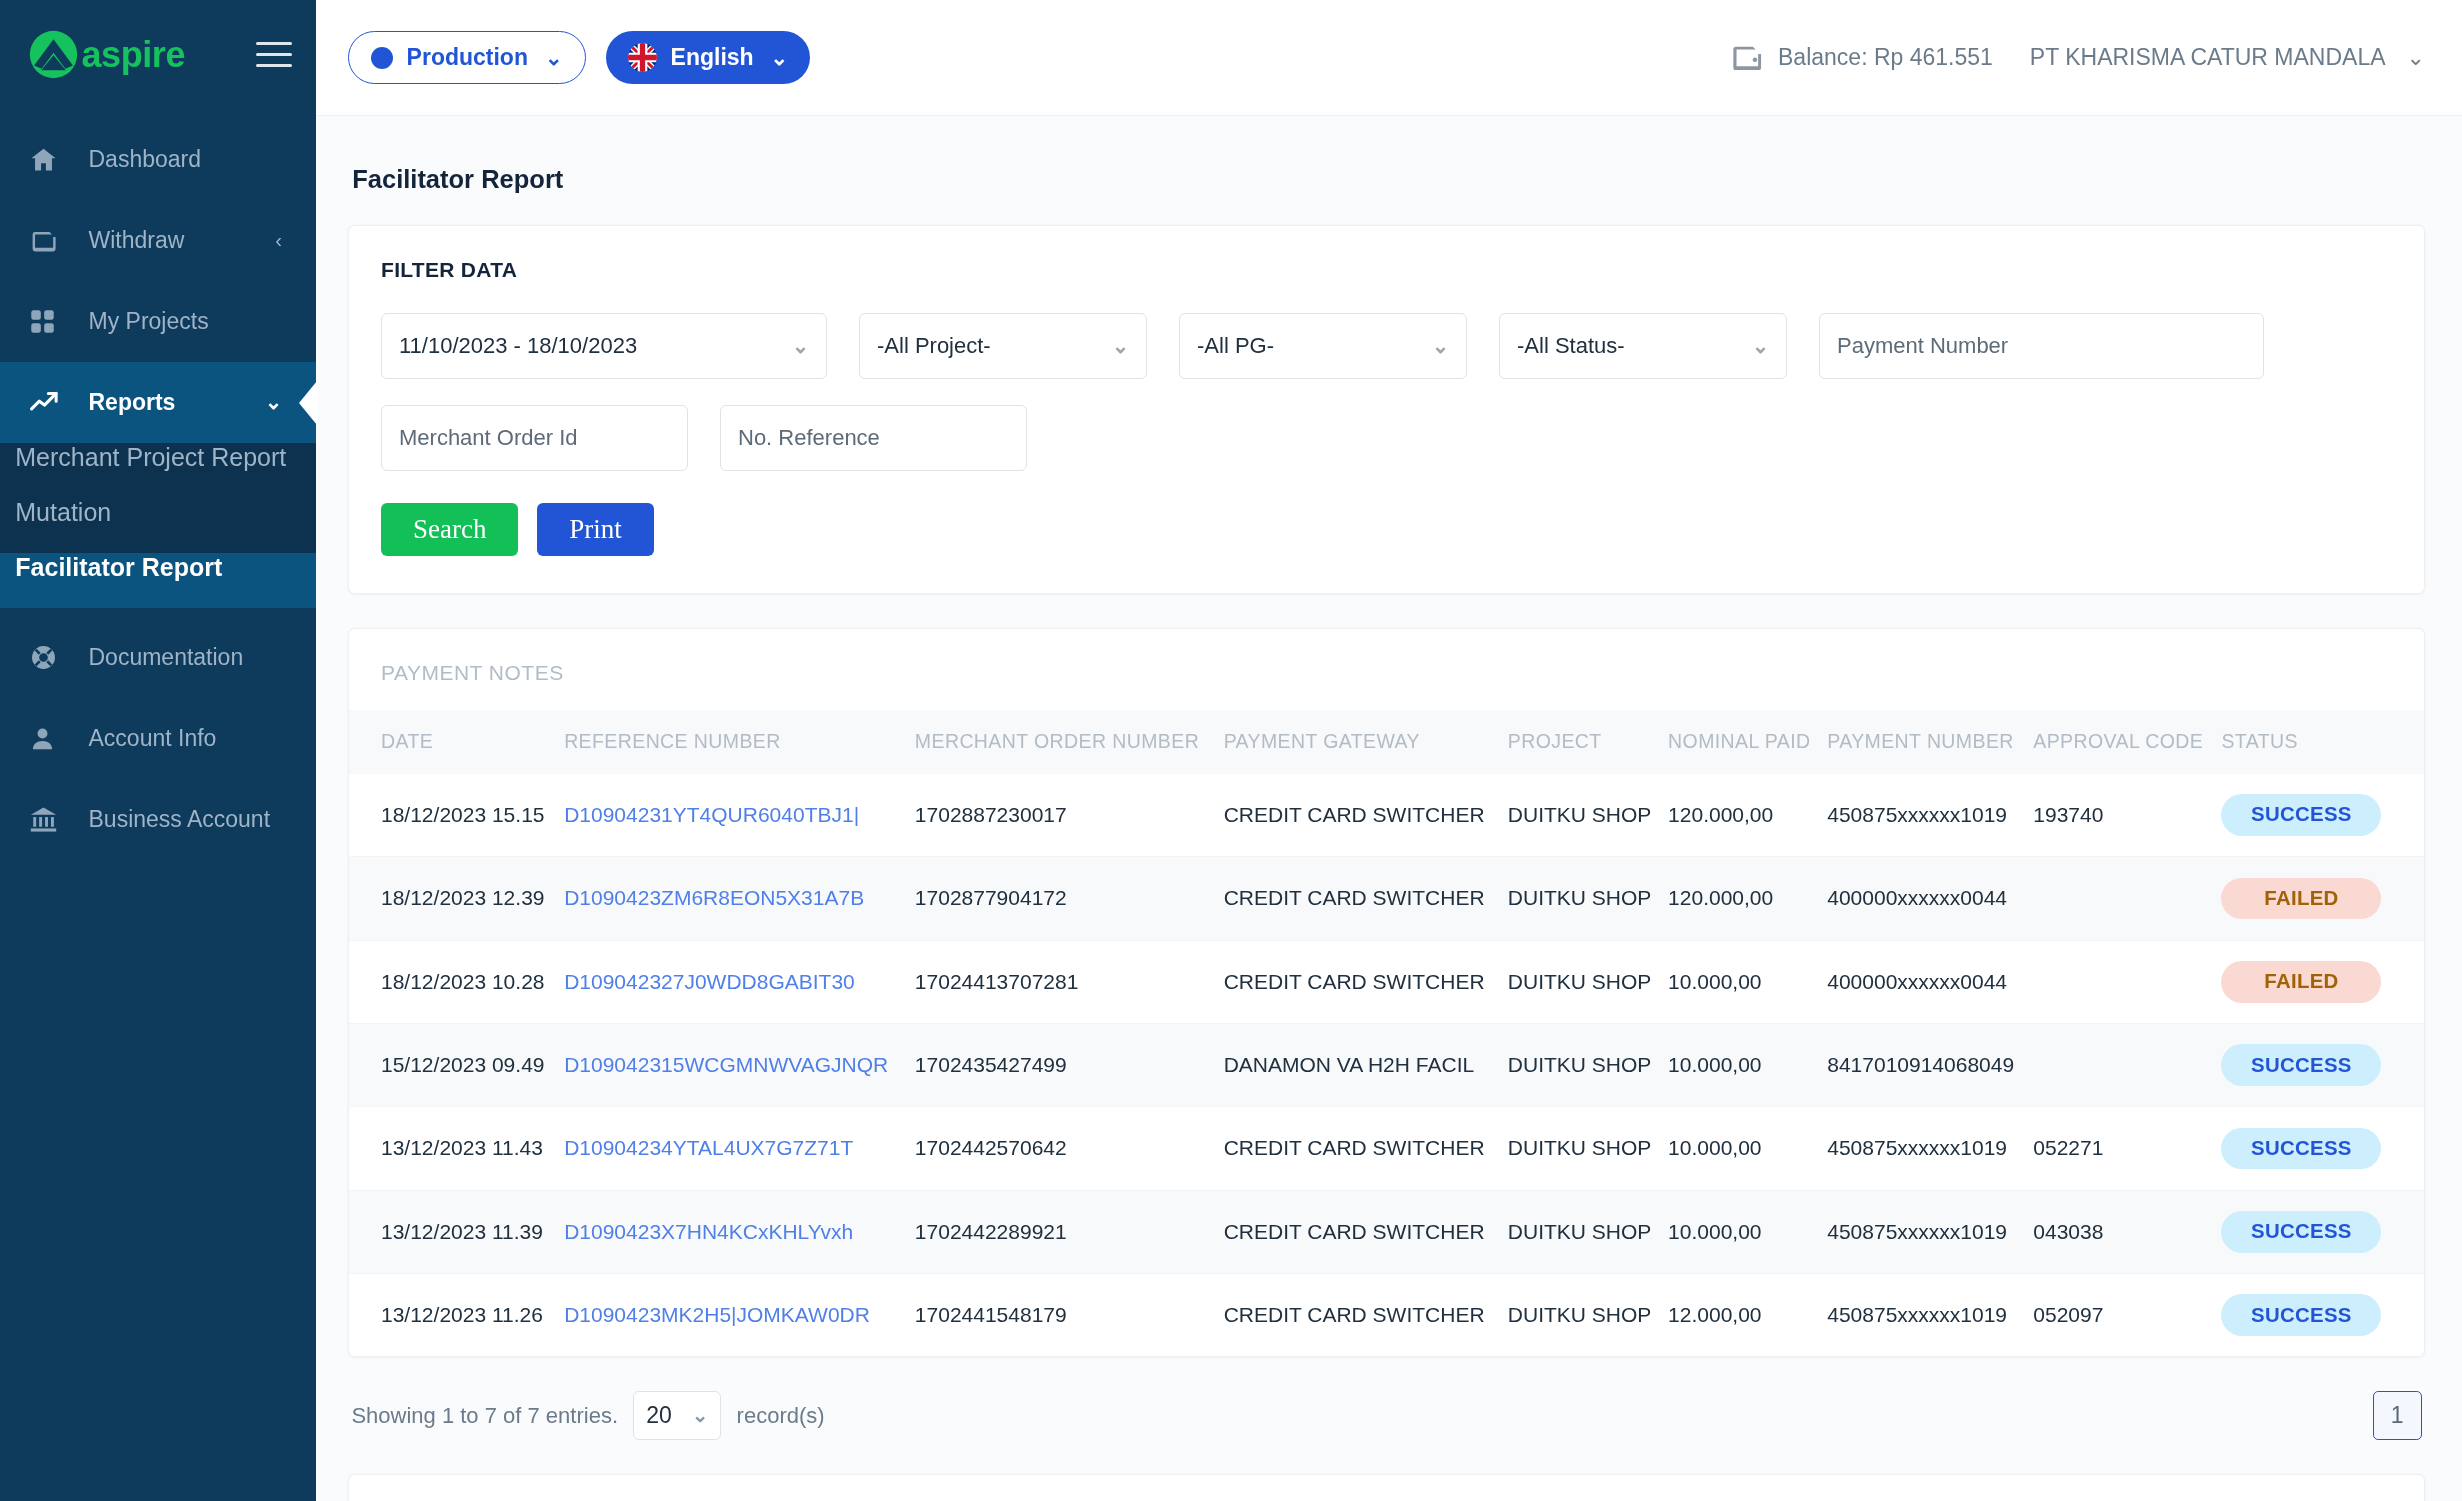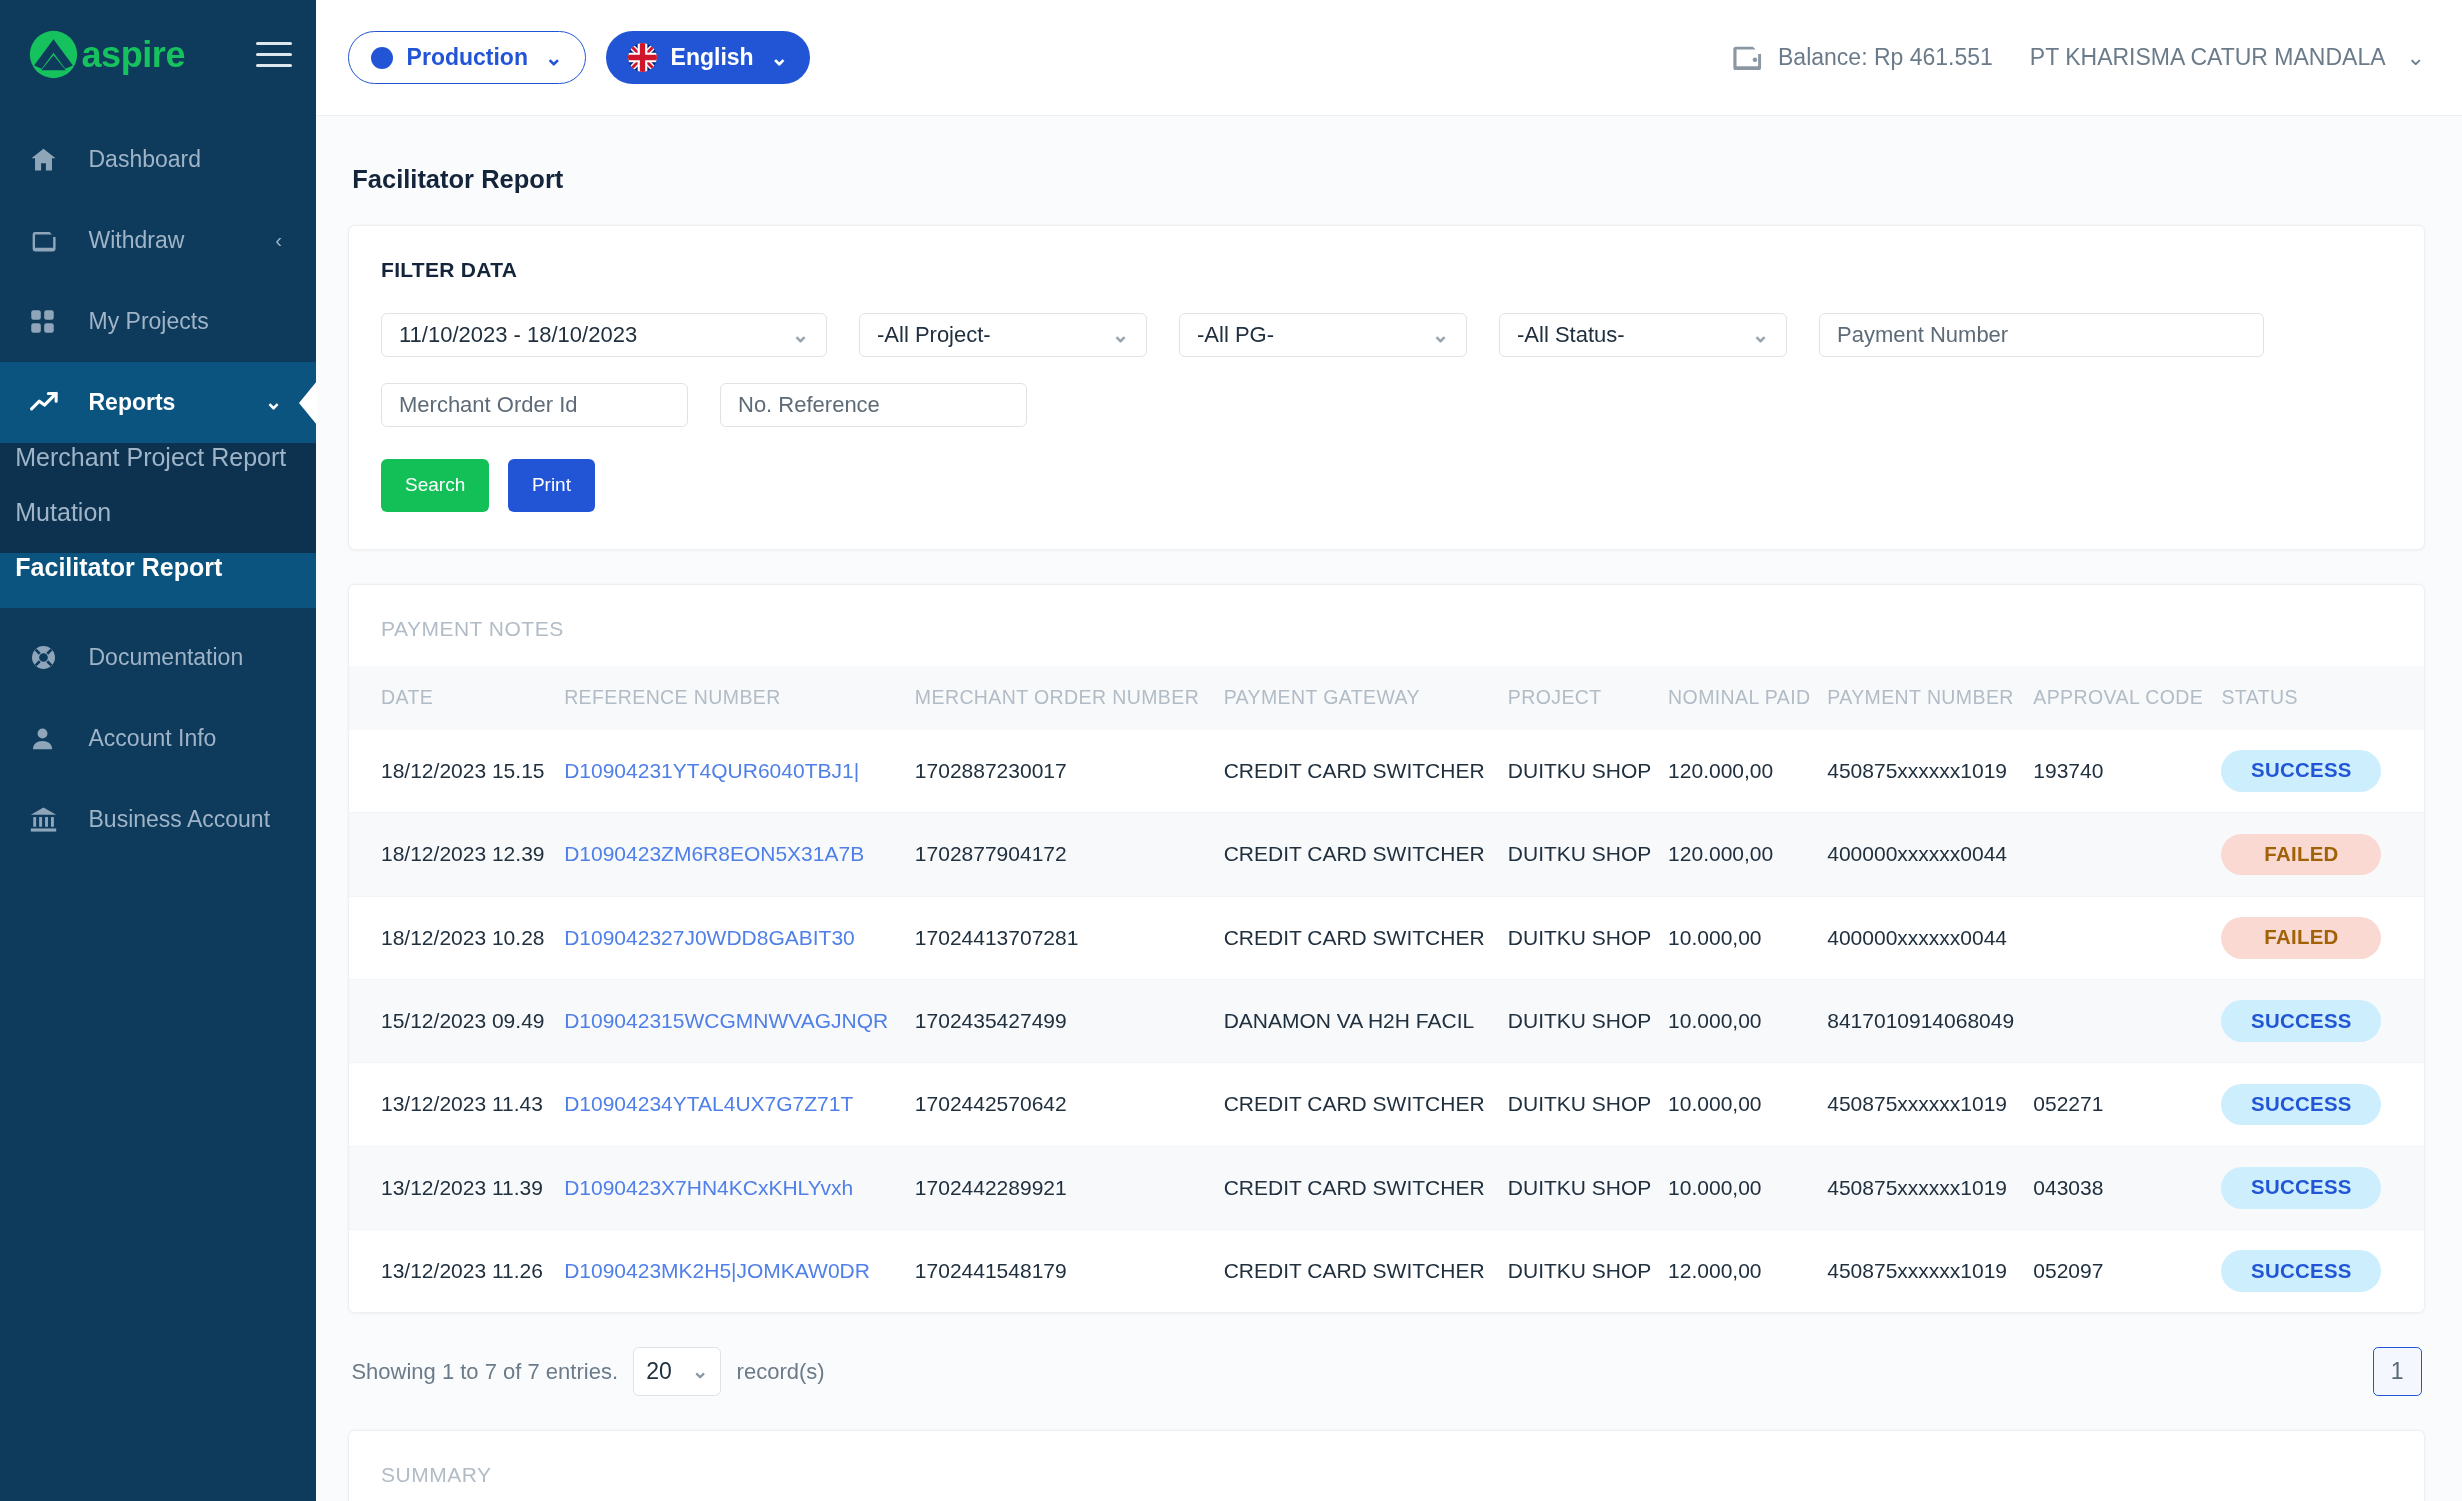--- a/index.html
+++ b/index.html
@@ -96,37 +96,37 @@
   .card {
     background: #fff; border: 0.8px solid #edf0f3; border-radius: 6.8px;
     box-shadow: 0 0.8px 2.5px rgba(16,36,60,.05);
   }
   .card-pad { padding: 32px 32px 37px 32px; }
   .section-label { font-size: 21px; color: #b2bcc6; letter-spacing: 0.5px; font-weight: 400; }
   .filter-label { font-size: 21px; color: #14243a; letter-spacing: 0.3px; font-weight: 700; margin-bottom: 31px; }
 
   .filter-row { display: flex; gap: 32px; margin-bottom: 25.5px; flex-wrap: nowrap; }
   .field {
-    height: 44px; border: 0.8px solid #dfe3e8; border-radius: 6px; background: #fff;
+    height: 66px; border: 0.8px solid #dfe3e8; border-radius: 6px; background: #fff;
     display: flex; align-items: center; padding: 0 17px;
     font-size: 22px; color: #20303f;
   }
   .field.ph { color: #5d6b78; }
   .field .cv { margin-left: auto; color: #9aa6b2; font-size: 20.4px; font-weight: 600; }
   .w-date { width: 446px; }
   .w-proj { width: 288px; }
   .w-pg   { width: 288px; }
   .w-stat { width: 288px; }
   .w-pay  { width: 445px; }
   .w-moi  { width: 307px; }
   .w-ref  { width: 307px; }
 
   .btn-row { display: flex; gap: 18.7px; margin-top: 32px; }
   .btn { height: 53px; border-radius: 6px; border: none; cursor: pointer;
-    font-size: 19px; color: #fff; padding: 0 24px; font-family: Liberation Sans, sans-serif; }
+    font-size: 27px; color: #fff; padding: 0 32px; font-family: Liberation Serif, serif; }
   .btn-search { background: #13c058; }
   .btn-print { background: #2255d6; }
 
   .table-card { margin-top: 34px; }
   .table-head-label { padding: 32px 32px 25.5px 32px; }
   table { width: 100%; border-collapse: collapse; }
   thead th {
     background: #f7f9fa; color: #b2bcc6; font-weight: 400;
     font-size: 19.5px; letter-spacing: 0.4px; text-align: left;
     padding: 20.4px 8.5px 20.4px 0; white-space: nowrap;

